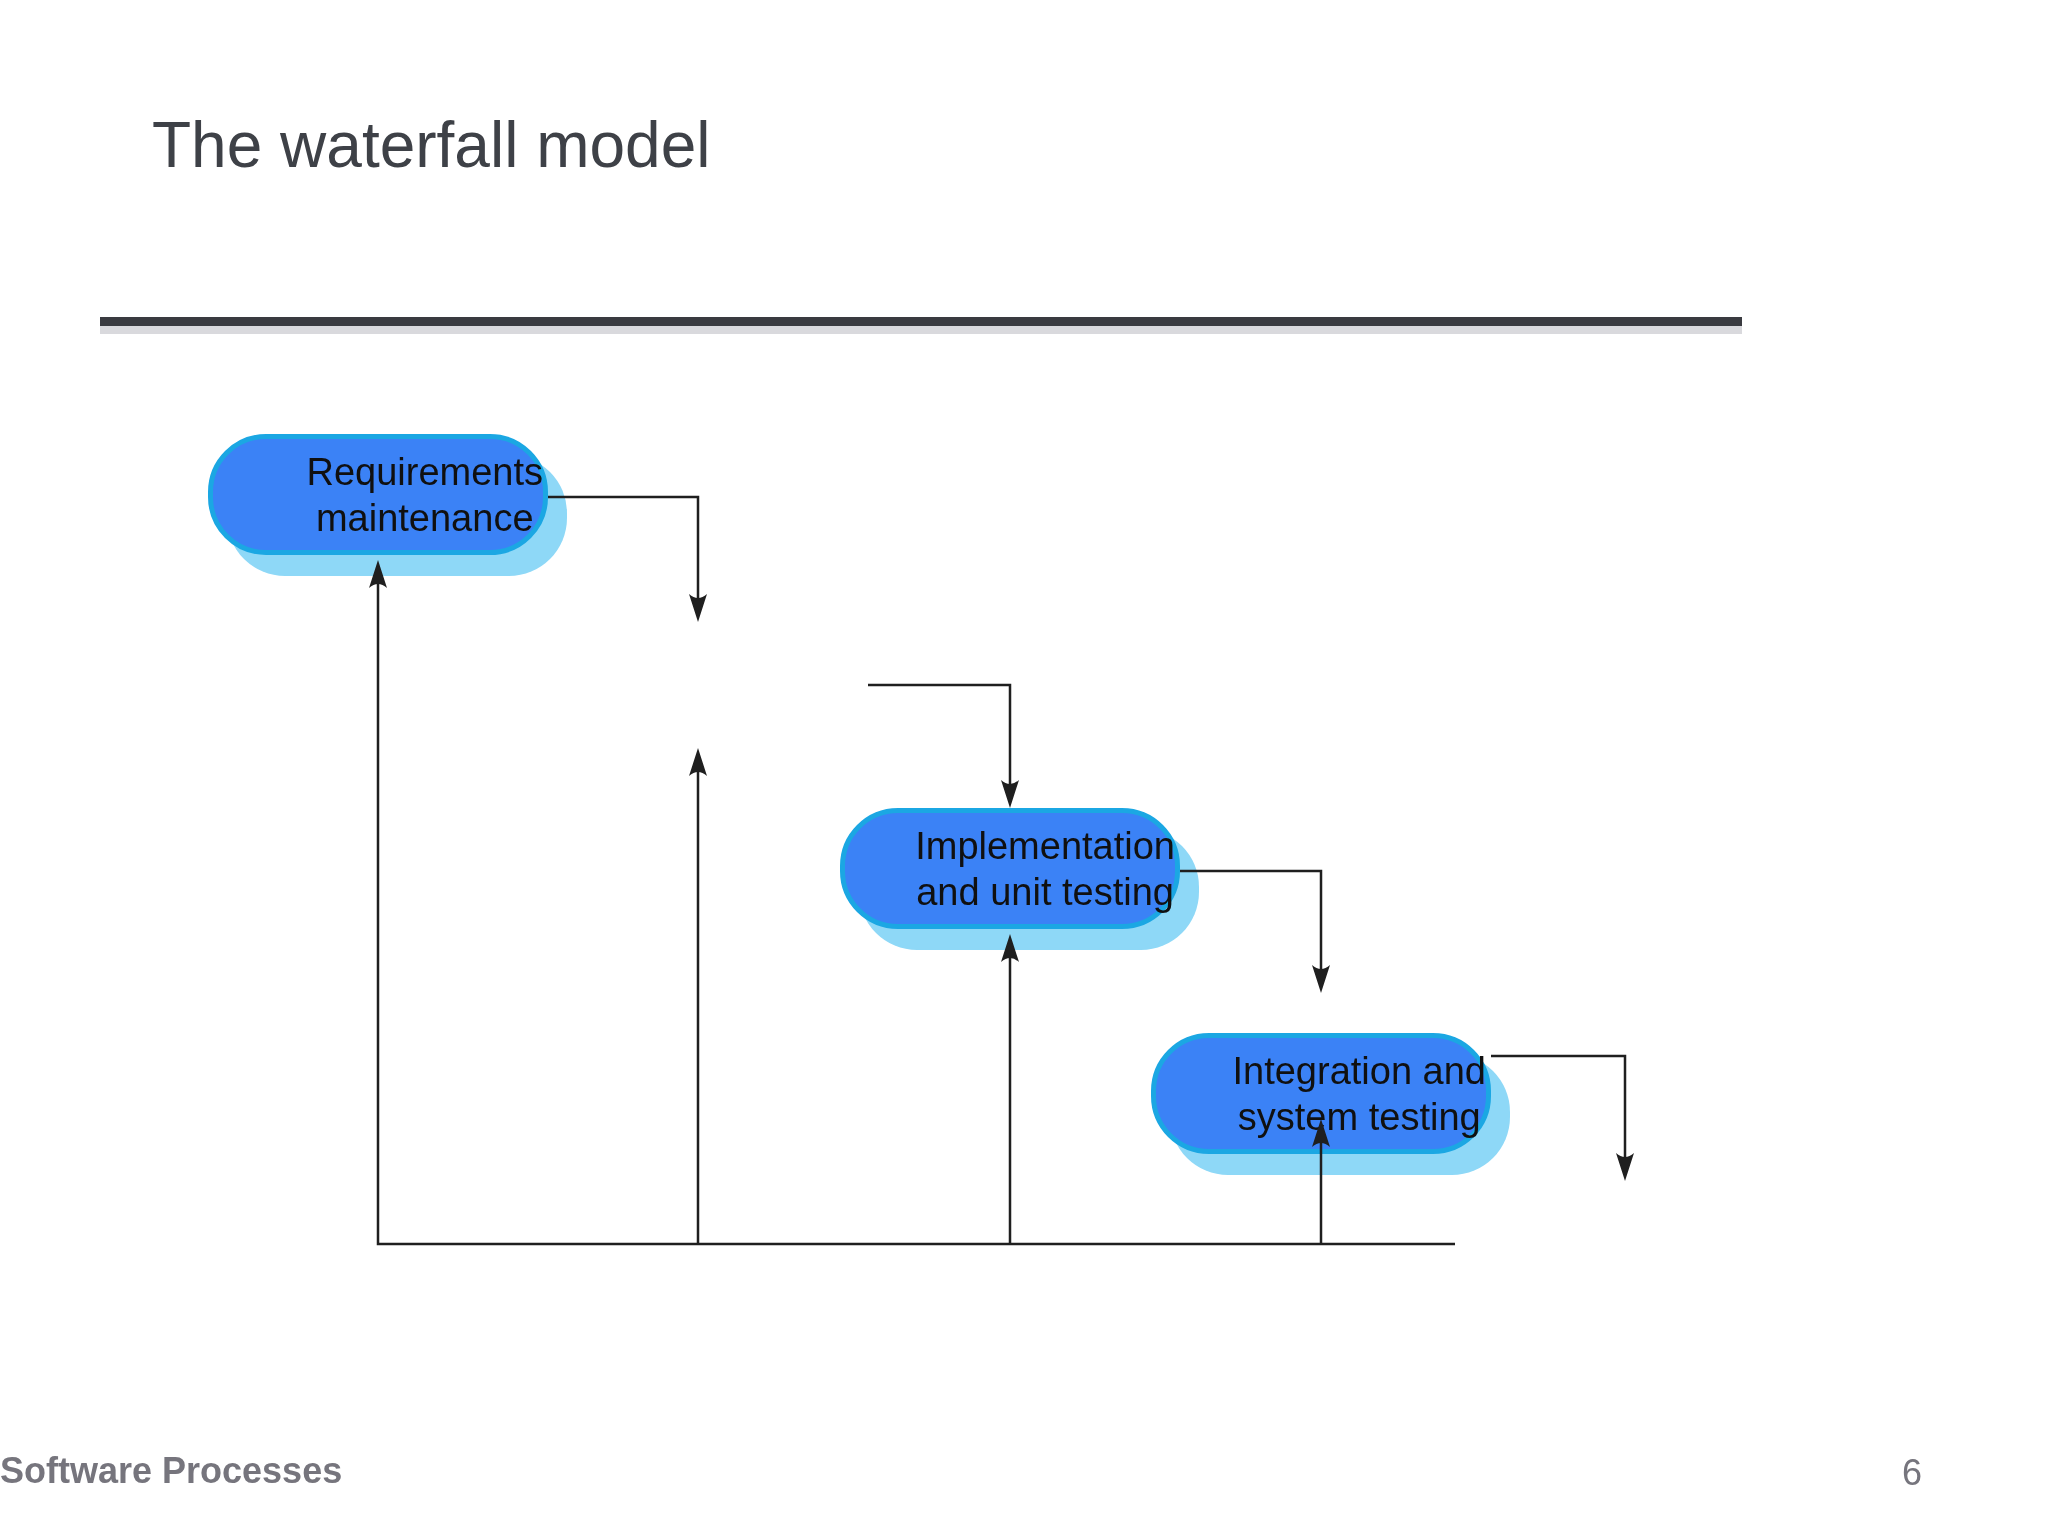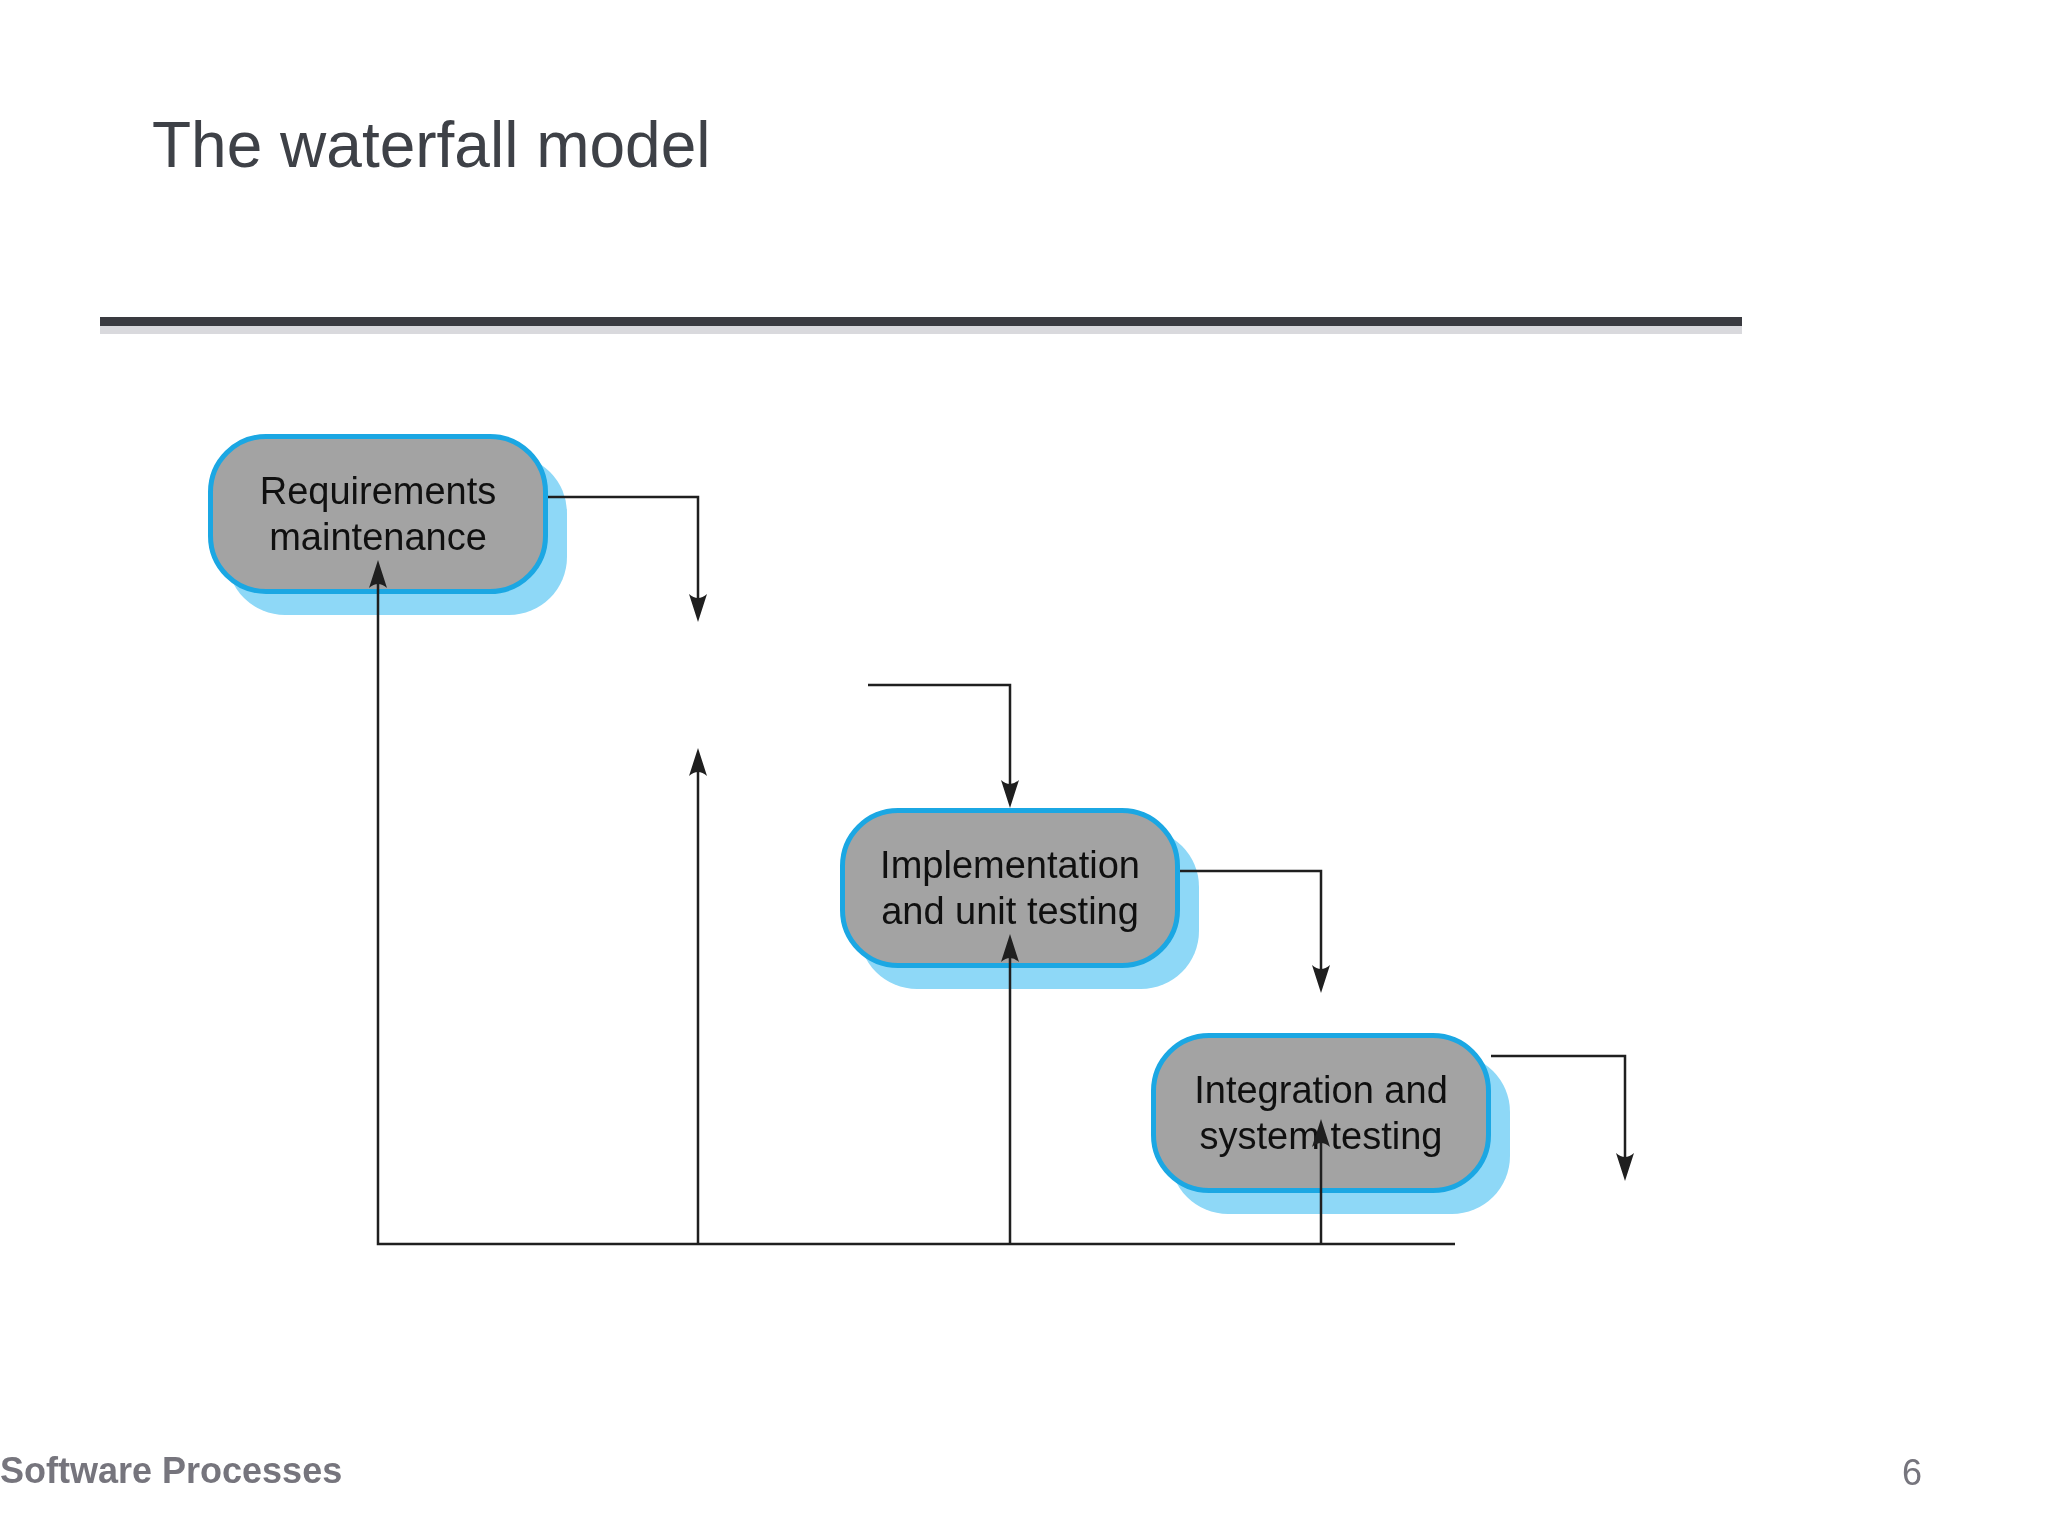--- a/index.html
+++ b/index.html
@@ -24,24 +24,24 @@
   .rule-light { height:8px; background:var(--rule-light); }
   .connectors {
     position:absolute; left:0; top:0; width:2048px; height:1536px;
     z-index:2; pointer-events:none;
   }
   .connectors polyline, .connectors line {
     fill:none; stroke:var(--connector); stroke-width:2.5px;
   }
   .connectors path { fill:var(--connector); stroke:none; }
   .stage {
-    position:absolute; width:340px; height:160px; z-index:1;
-    background:#a3a3a3; border:5px solid var(--box-border); border-radius:58px;
+    position:absolute; width:340px; height:121px; z-index:1;
+    background:#3b82f6; border:5px solid var(--box-border); border-radius:58px;
     box-shadow:19px 21px 0 var(--box-shadow);
-    display:flex; align-items:center; justify-content:center; text-align:center;
+    display:flex; align-items:center; justify-content:flex-end; text-align:center;
   }
   .stage-label { font-size:38px; line-height:46px; color:var(--box-text); }
   .ln { display:block; }
   .s1 { left:208px;  top:434px;  }
   .s2 { left:528px;  top:622px;  }
   .s3 { left:840px;  top:808px;  }
   .s4 { left:1151px; top:993px;margin-top:40px;  }
   .s5 { left:1455px; top:1181px; }
   .footer-label {
     position:absolute; left:0; right:0; top:1450px; text-align:left;

